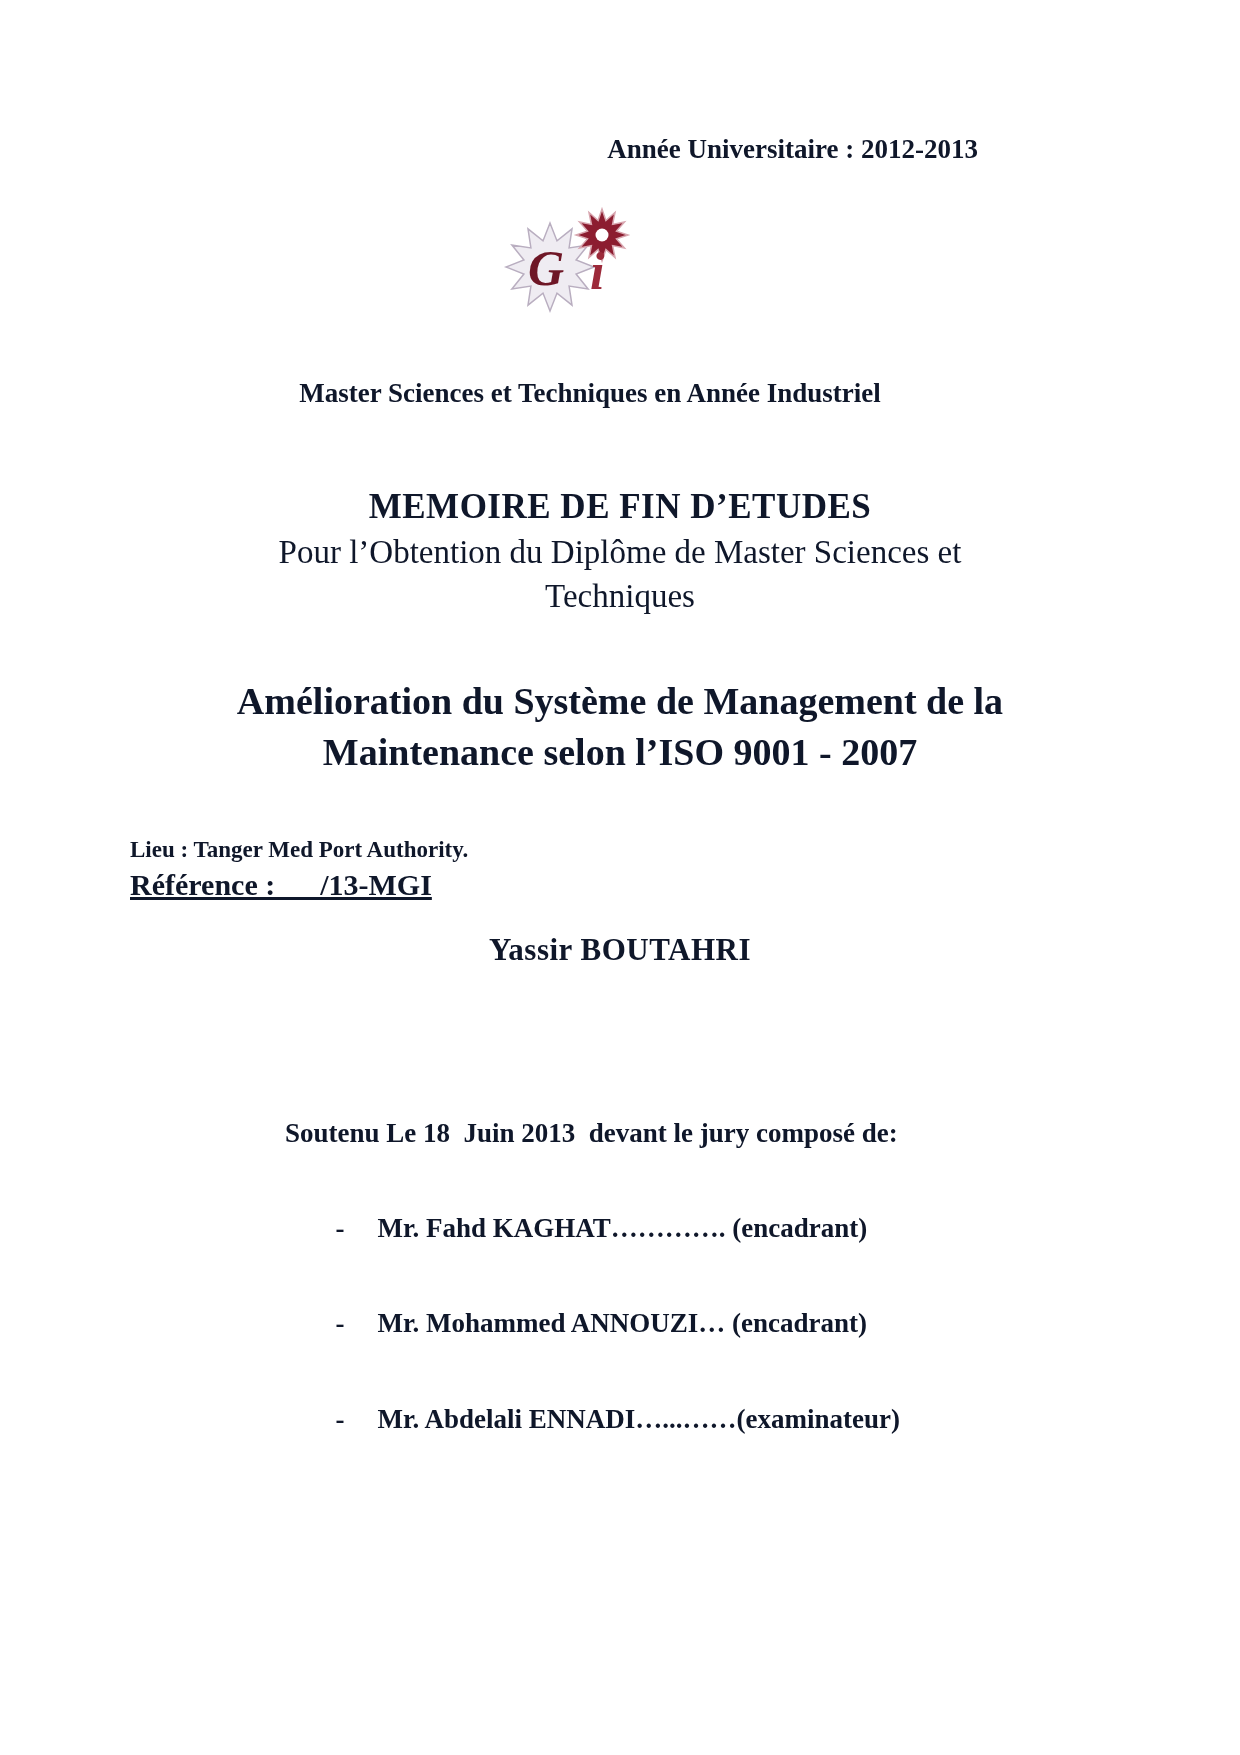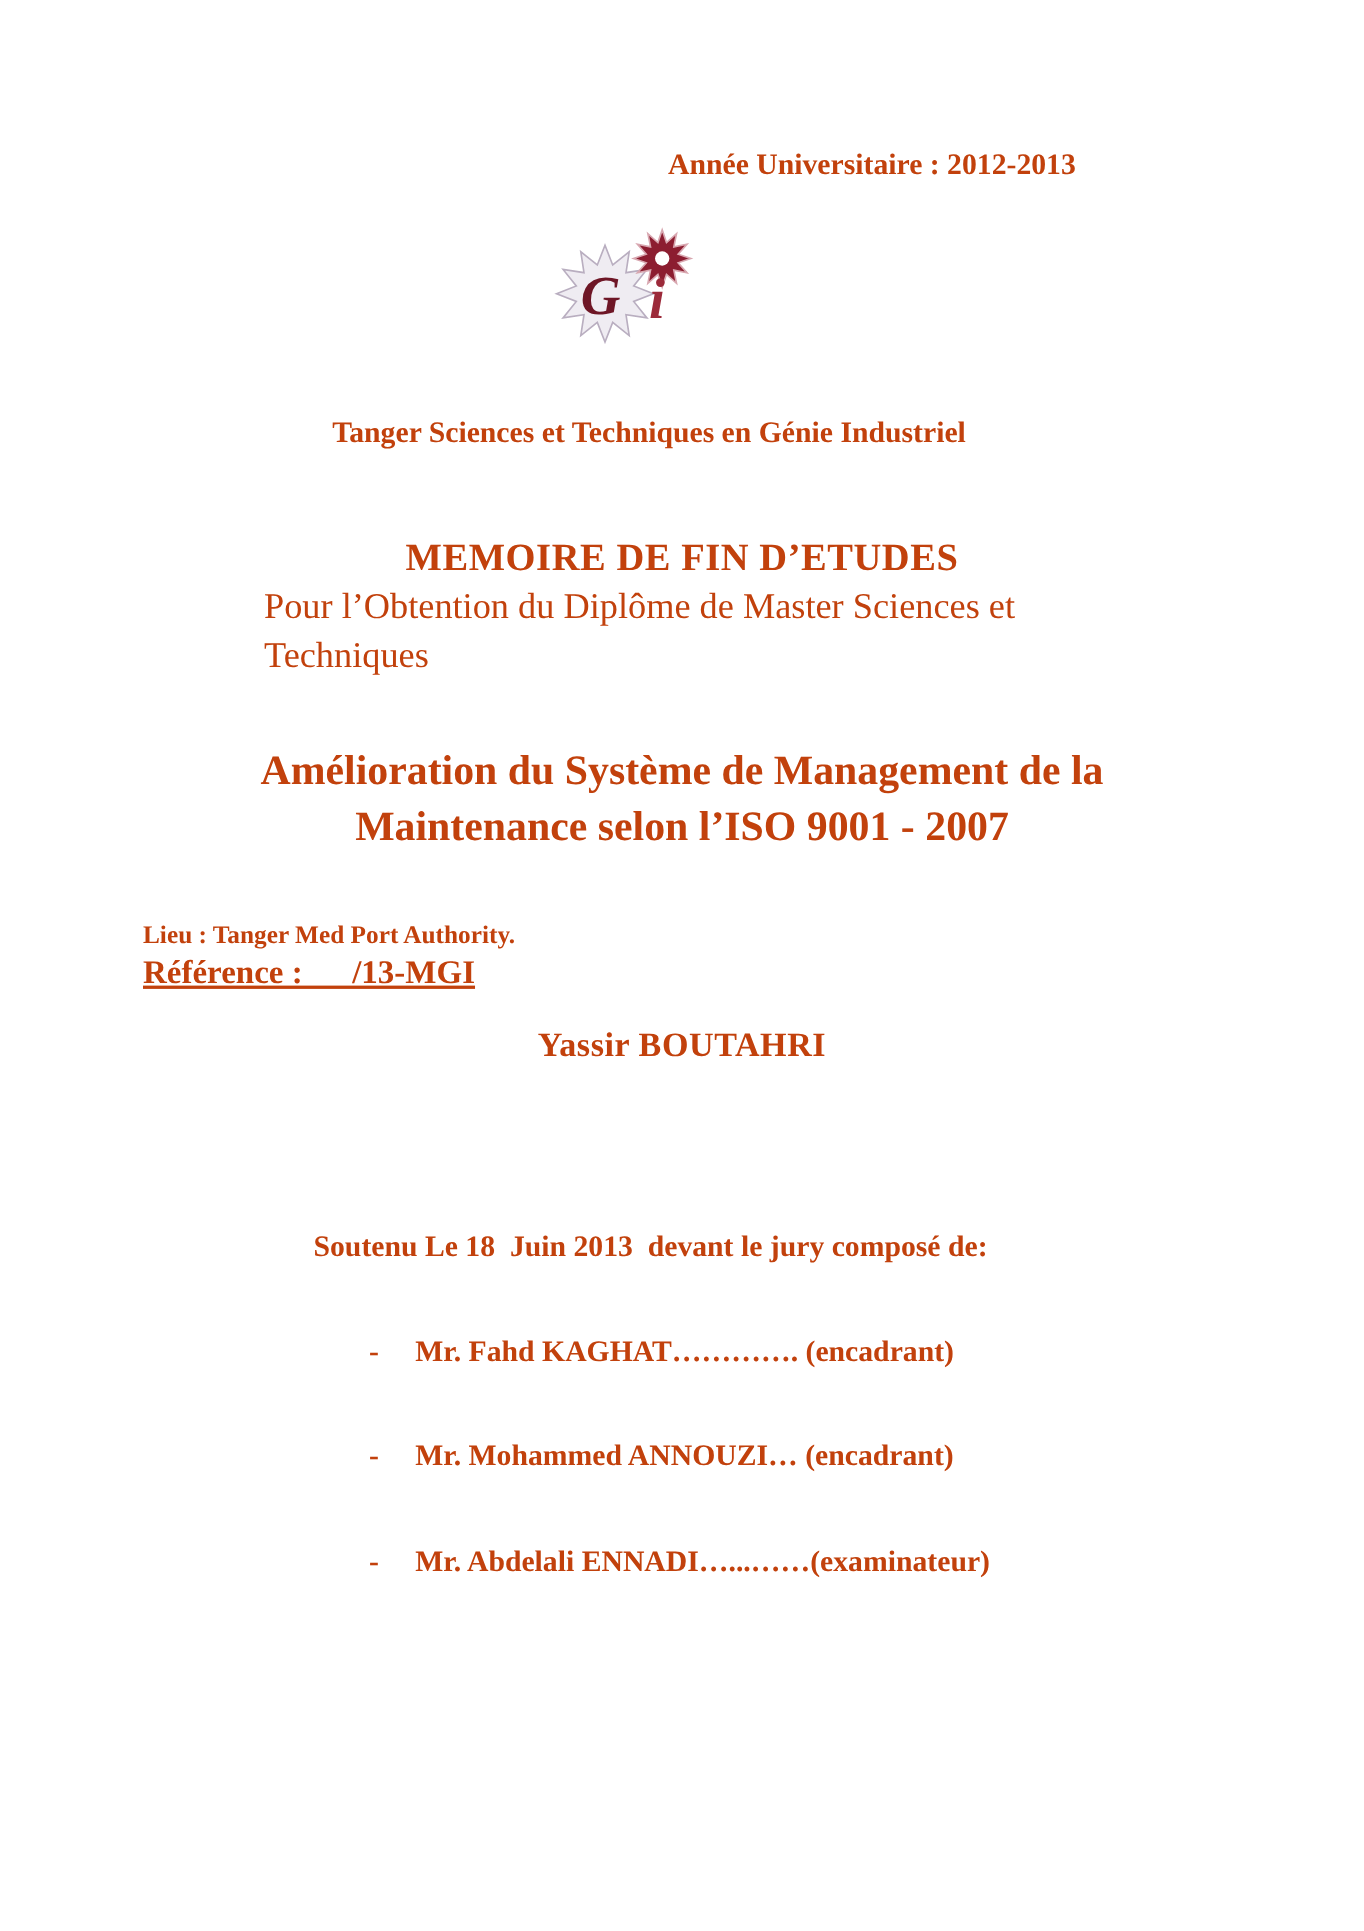--- a/index.html
+++ b/index.html
@@ -9,21 +9,21 @@
   }
   .page {
     position: relative;
     width: 1240px;
     height: 1755px;
     margin: 0 auto;
     background: #ffffff;
     box-sizing: border-box;
     padding: 135px 130px 60px 130px;
     font-family: "Liberation Serif", "DejaVu Serif", serif;
-    color: #c2410c;
+    color: #0f172a;
     overflow: hidden;
   }
   .year-line {
     text-align: right;
     padding-right: 132px;
     font-size: 27px;
     font-weight: bold;
     line-height: 1.1;
   }
   .logo-wrap {
@@ -40,21 +40,21 @@
     margin-right: 60px;
   }
   .doc-type {
     text-align: center;
     font-size: 35px;
     font-weight: bold;
     margin-top: 78px;
     letter-spacing: 0.5px;
   }
   .doc-subtitle {
-    text-align: left;
+    text-align: center;
     font-size: 33px;
     font-weight: normal;
     line-height: 1.33;
     max-width: 760px;
     margin: 4px auto 0 auto;
   }
   .thesis-title {
     text-align: center;
     font-size: 38px;
     font-weight: bold;
@@ -135,21 +135,21 @@
       <polygon points="92,62 74.1,69 86.1,84 67.1,81.1 70,100.1 55,88.1 48,106 41,88.1 26,100.1 28.9,81.1 9.9,84 21.9,69 4,62 21.9,55 9.9,40 28.9,42.9 26,23.9 41,35.9 48,18 55,35.9 70,23.9 67.1,42.9 86.1,40 74.1,55" fill="#efecf2" stroke="#b9aec0" stroke-width="1.5"></polygon>
 
       <polygon points="126,30 114.5,33.9 122.5,43 110.6,40.6 113,52.5 103.9,44.5 100,56 96.1,44.5 87,52.5 89.4,40.6 77.5,43 85.5,33.9 74,30 85.5,26.1 77.5,17 89.4,19.4 87,7.5 96.1,15.5 100,4 103.9,15.5 113,7.5 110.6,19.4 122.5,17 114.5,26.1" fill="#8c1d30" stroke="#d8a7b0" stroke-width="1.5"></polygon>
       <circle cx="100" cy="30" r="6.5" fill="#ffffff"></circle>
 
       <text class="logo-letter-g" x="26" y="80" font-size="50" fill="#6e1626">G</text>
       <text class="logo-letter-i" x="88" y="84" font-size="52" fill="#9c2a3a">i</text>
     </svg>
   </div>
 
-  <div class="program-line">Tanger Sciences et Techniques en Génie Industriel</div>
+  <div class="program-line">Master Sciences et Techniques en Année Industriel</div>
 
   <div class="doc-type">MEMOIRE DE FIN D’ETUDES</div>
 
   <div class="doc-subtitle">Pour l’Obtention du Diplôme de Master Sciences et Techniques</div>
 
   <div class="thesis-title">Amélioration du Système de Management de la Maintenance selon l’ISO 9001 - 2007</div>
 
   <div class="location-line">Lieu : Tanger Med Port Authority.</div>
 
   <div class="reference-line">Référence :      /13-MGI</div>

